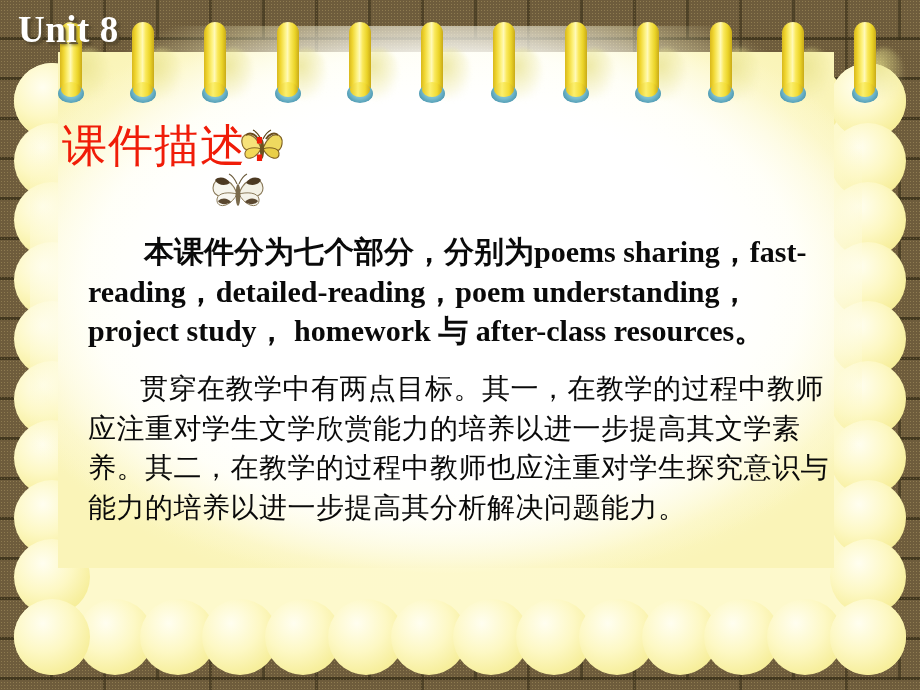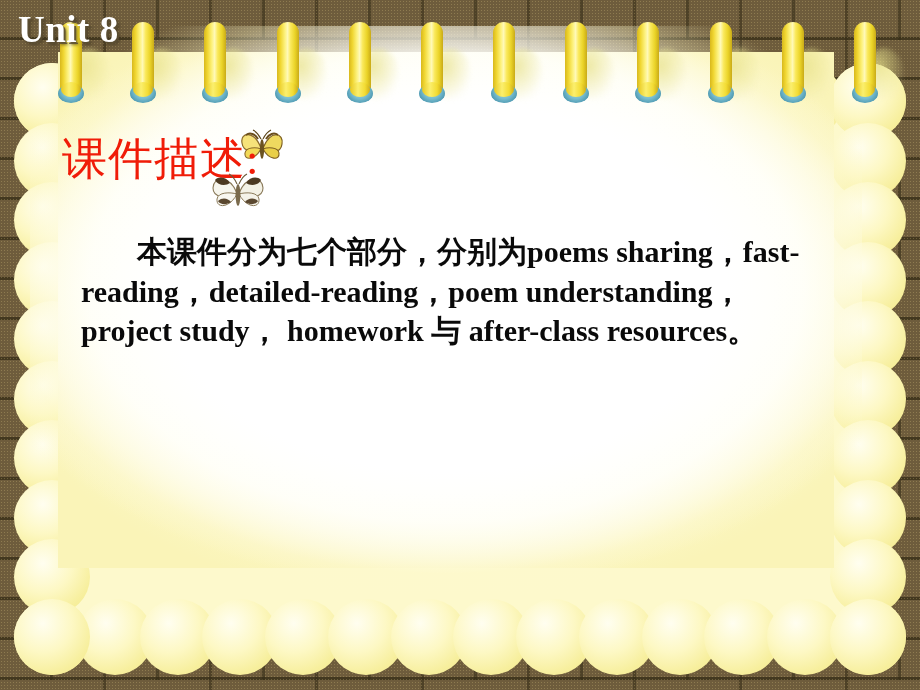--- a/index.html
+++ b/index.html
@@ -178,39 +178,39 @@
     text-shadow:
       2px 2px 0 rgba(90,78,50,0.85),
       3px 3px 3px rgba(60,50,28,0.6);
     white-space: nowrap;
   }
 
   
   .heading {
     position: absolute;
     left: 62px;
-    top: 129px;
-    font-family: Liberation Serif, serif;
+    top: 116px;
+    font-family: Liberation Mono, monospace;
     font-size: 45px;
     font-weight: normal;
     color: #f01c08;
     letter-spacing: 1px;
     white-space: nowrap;
     z-index: 6;
   }
 
   
   .butterfly { position: absolute; }
   #butterfly-yellow { left: 238px; top: 126px; z-index: 5; }
   #butterfly-white  { left: 209px; top: 172px; z-index: 7; }
 
   
   .body-text {
     position: absolute;
-    left: 81px;
+    left: 88px;
     top: 232px;
     width: 748px;
     z-index: 4;
   }
   .para {
     font-family: "Liberation Serif", "DejaVu Serif", serif;
     font-size: 30px;
     font-weight: bold;
     color: #0a0a0a;
     line-height: 1.32;
@@ -395,15 +395,16 @@
       <ellipse cx="29" cy="23" rx="2.4" ry="11" fill="#7a6a4c"></ellipse>
       <path d="M28 12 C25 5, 22 3, 20 2" fill="none" stroke="#6b5b3c" stroke-width="1.1"></path>
       <path d="M30 12 C33 5, 36 3, 38 2" fill="none" stroke="#6b5b3c" stroke-width="1.1"></path>
     </g>
   </svg>
 
   <div class="heading">课件描述:</div>
 
   <div class="body-text">
     <p class="para p1">本课件分为七个部分，分别为poems sharing，fast-reading，detailed-reading，poem understanding， project study， homework 与 after-class resources。</p>
+    <p class="para p2">贯穿在教学中有两点目标。其一，在教学的过程中教师应注重对学生文学欣赏能力的培养以进一步提高其文学素养。其二，在教学的过程中教师也应注重对学生探究意识与能力的培养以进一步提高其分析解决问题能力。</p>
   </div>
 
 </div>
 
 </body></html>

